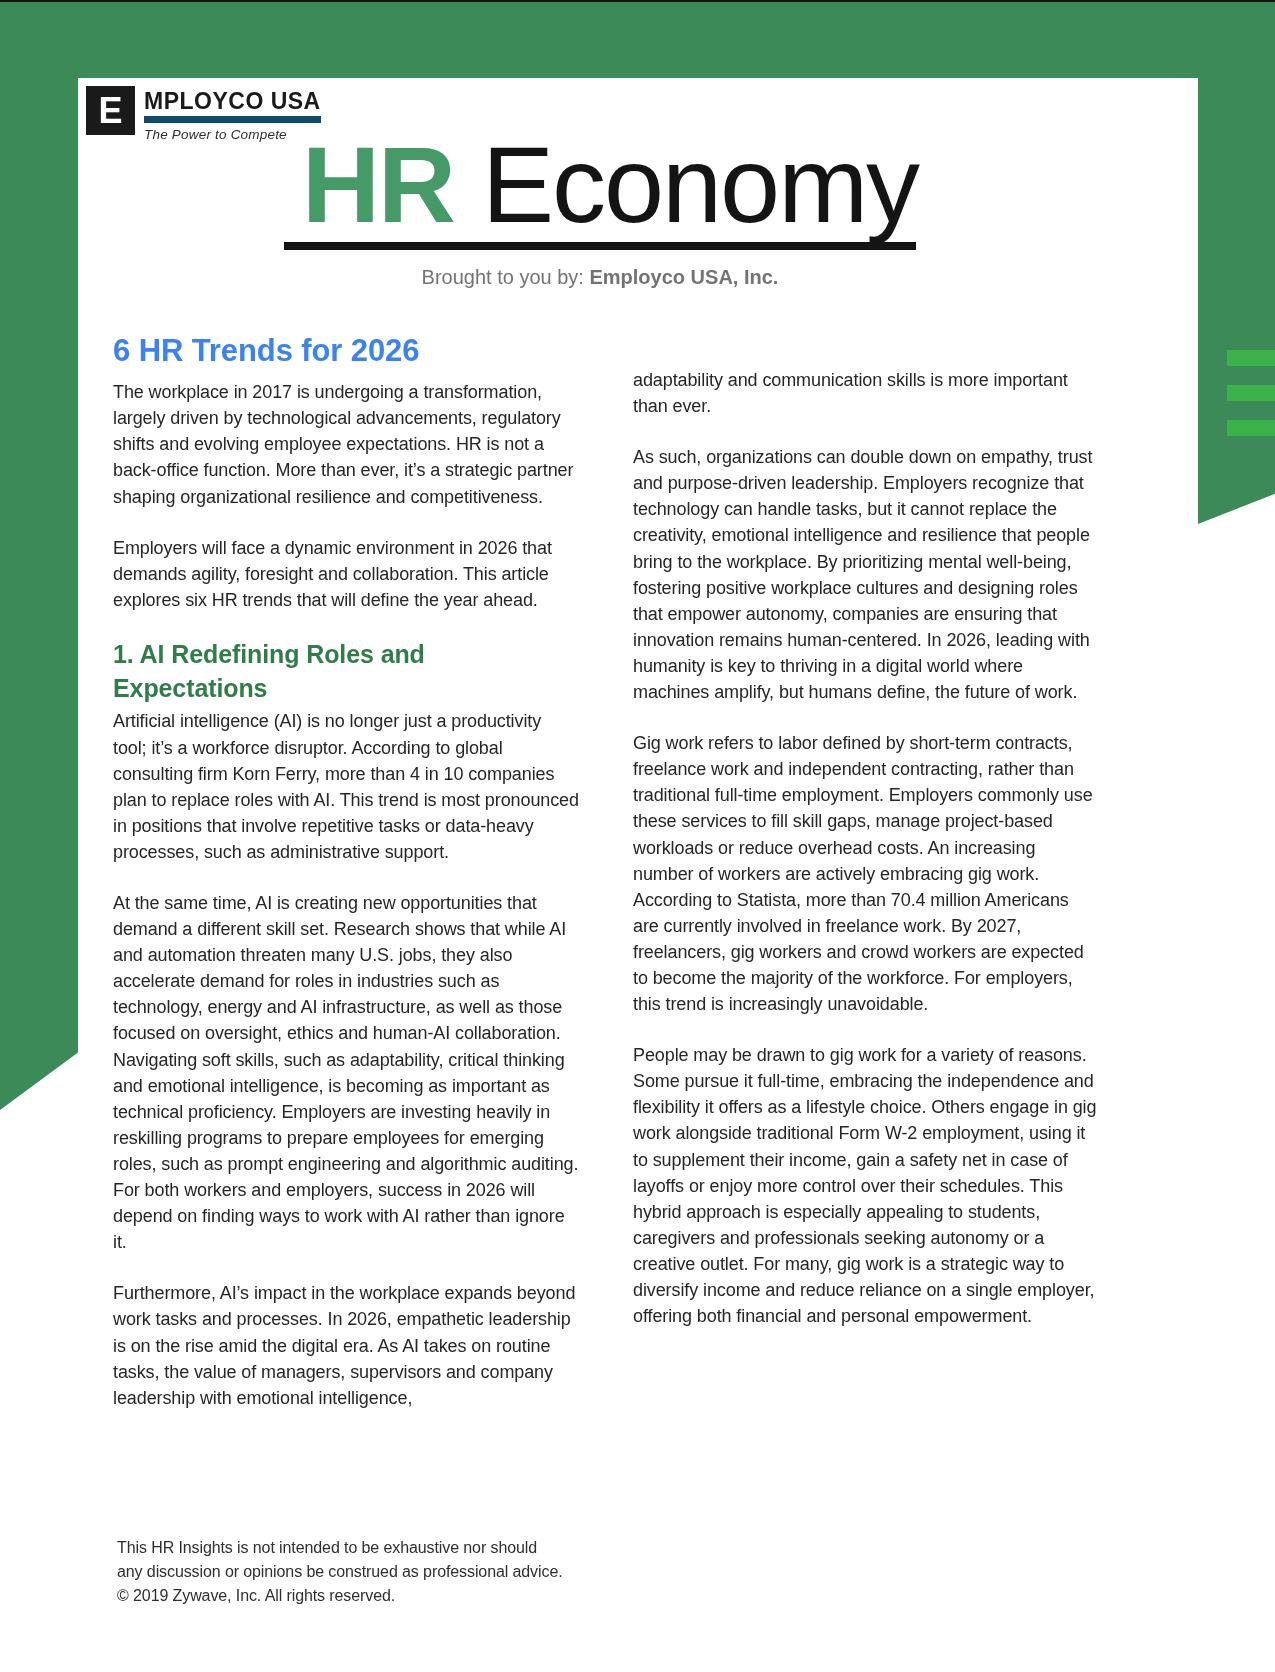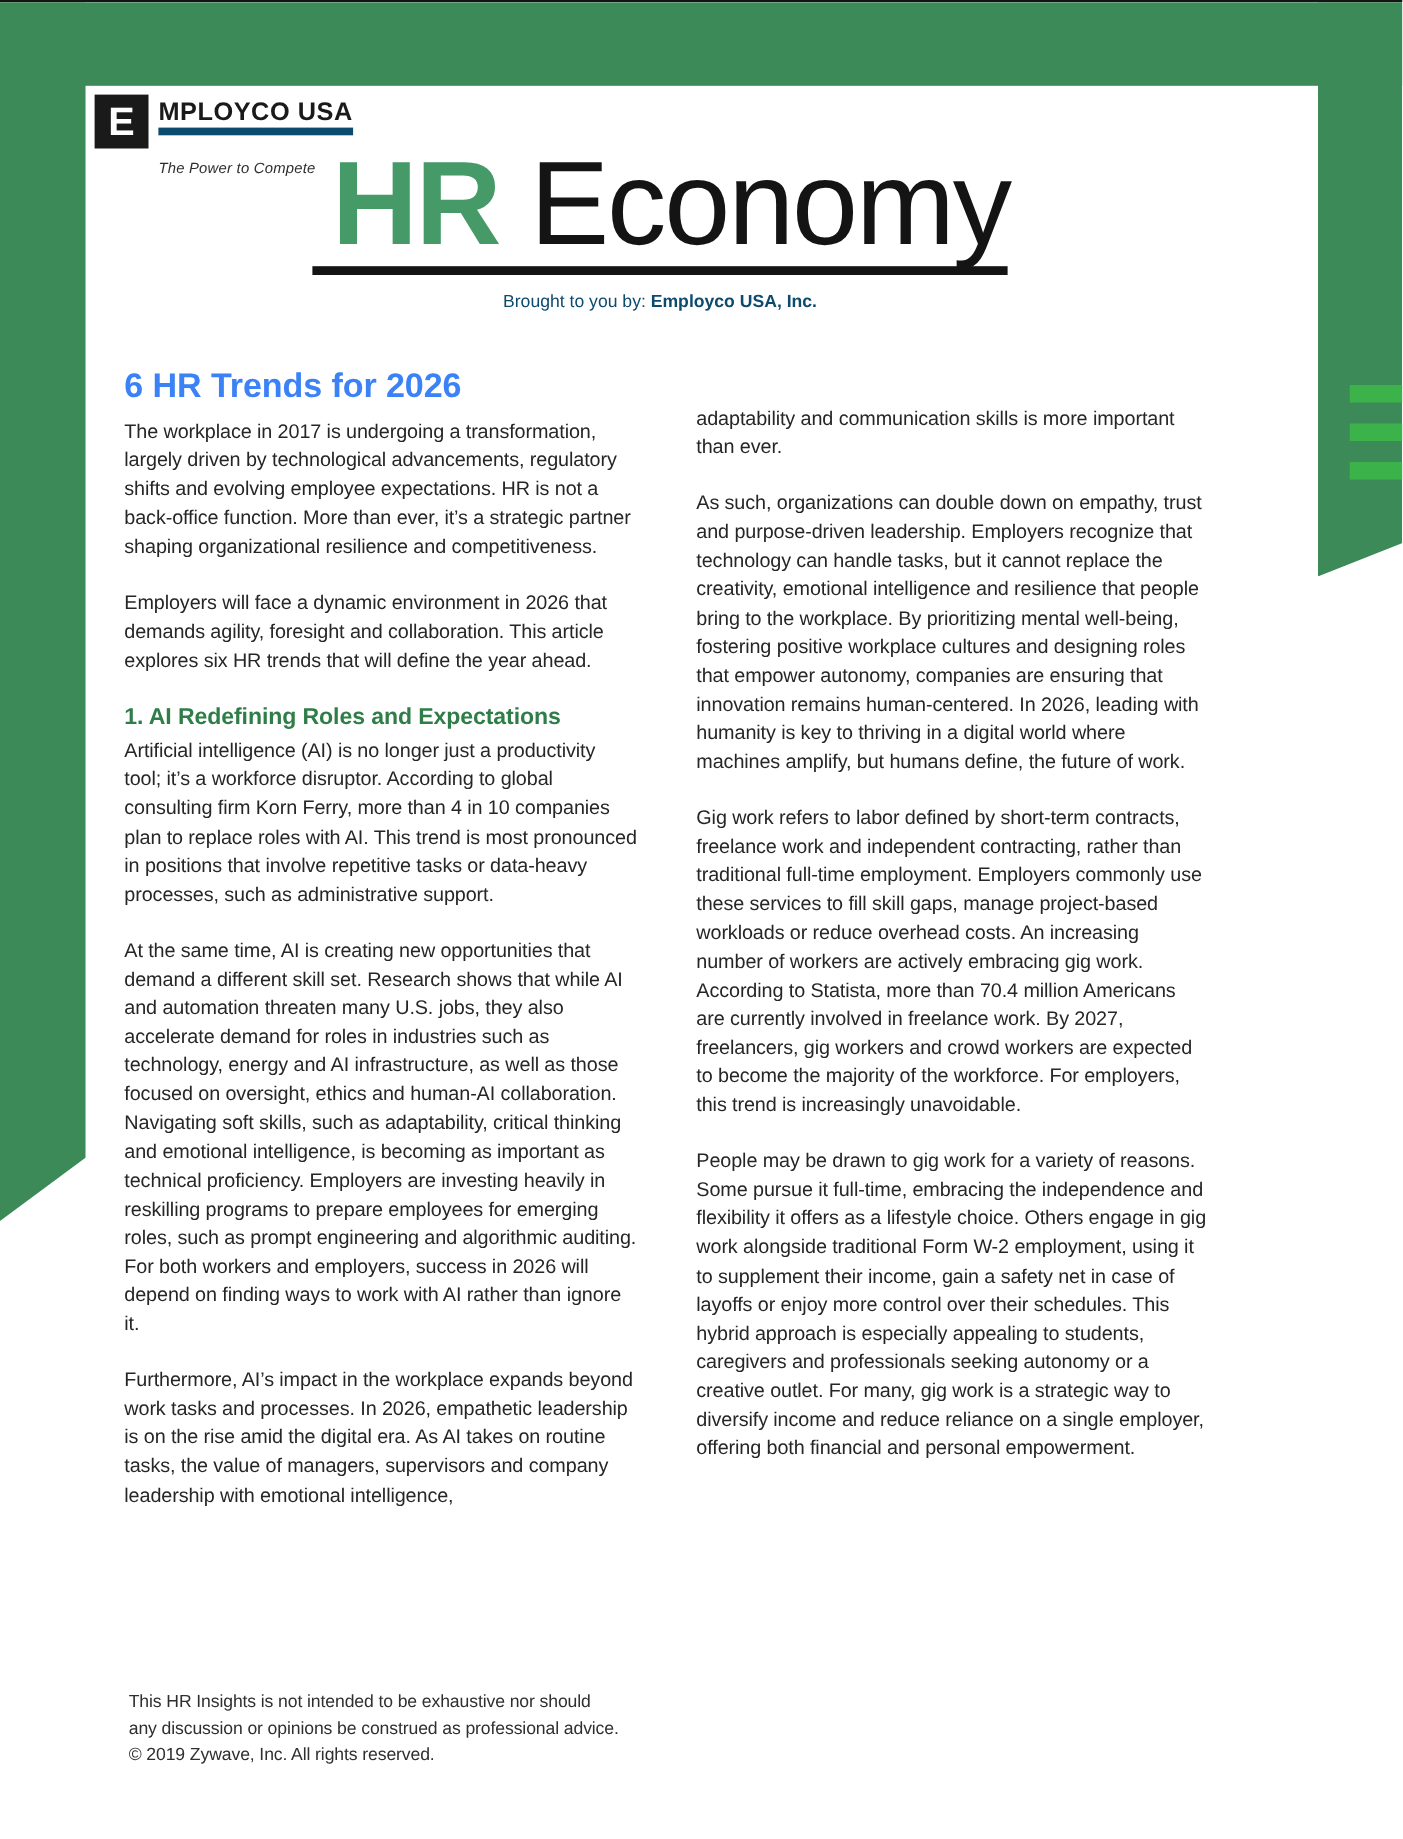--- a/index.html
+++ b/index.html
@@ -32,38 +32,38 @@
   .logo-box{
     width:49px;height:49px;background:#1a1a1a;color:#ffffff;
     display:flex;align-items:center;justify-content:center;
     font-size:36px;font-weight:700;margin-right:9px;
   }
   .logo-text{padding-top:3px;}
   .logo-name{
     font-size:23px;font-weight:700;color:#1a1a1a;letter-spacing:.5px;
     border-bottom:7px solid #0c4a6e;padding-bottom:3px;line-height:1.05;
   }
-  .logo-tagline{font-size:13.5px;font-style:italic;color:#2e2e2e;padding-top:4px;letter-spacing:.2px;margin-top:18px;}
+  .logo-tagline{font-size:13.5px;font-style:italic;color:#2e2e2e;padding-top:4px;letter-spacing:.2px;}
 
   
   .masthead{position:absolute;top:128px;left:0;width:1200px;text-align:center;}
   .masthead-title{font-size:108px;line-height:1.02;letter-spacing:-2px;white-space:nowrap;}
   .masthead-title .hr{color:#459A68;font-weight:700;margin-left:20px;}
   .masthead-title .rest{color:#141414;font-weight:400;}
   .masthead-underline{width:632px;height:8px;background:#141414;margin:2px auto 0;}
-  .byline{margin-top:16px;font-size:16px;color:#0c4a6e;}
+  .byline{margin-top:16px;font-size:20px;color:#737373;}
   .byline .company{font-weight:700;}
 
   
   .col{position:absolute;top:330px;width:466px;font-size:18px;line-height:1.45;color:#262626;letter-spacing:-0.1px;}
   .col-left{left:113px;}
   .col-right{left:633px;top:333px;margin-top:32px;}
   .col p{margin:0 0 25px 0;}
   .article-title{font-size:31px;font-weight:700;color:#3b82f6;margin:0 0 10px 0;line-height:1.2;}
-  .section-heading{font-size:21px;font-weight:700;color:#2F7E48;margin:0 0 3px 0;line-height:1.35;}
+  .section-heading{font-size:25px;font-weight:700;color:#2F7E48;margin:0 0 3px 0;line-height:1.35;}
 
   
   .footer{
     position:absolute;top:1534px;left:117px;width:448px;
     font-size:16px;line-height:1.5;color:#2f2f2f;letter-spacing:-0.1px;
   }
 </style>
 </head>
 <body>
 

